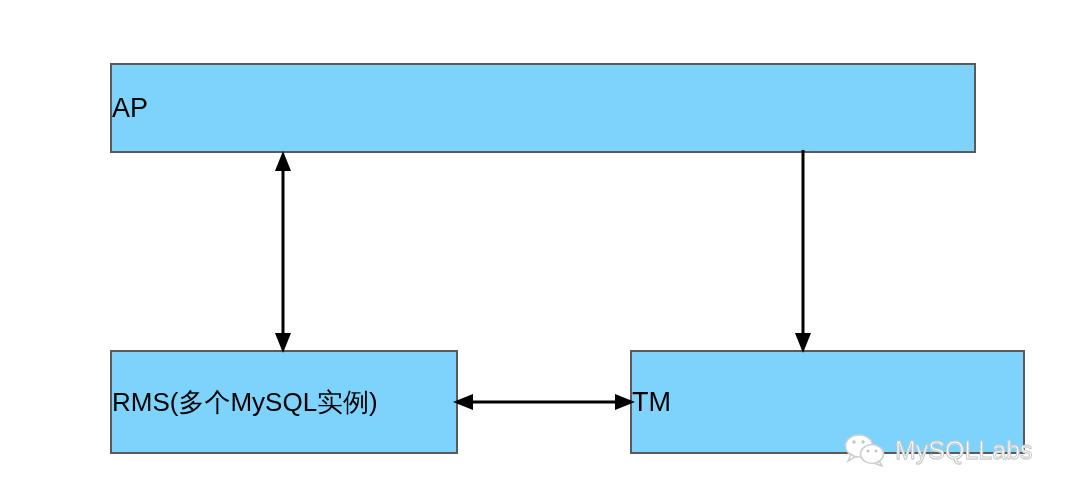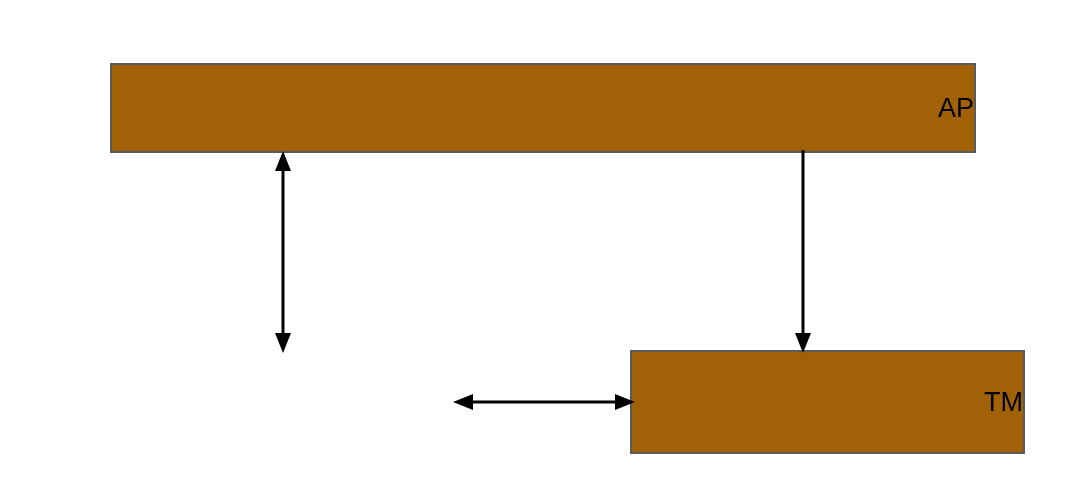--- a/index.html
+++ b/index.html
@@ -14,26 +14,25 @@
     position: relative;
     width: 1080px;
     height: 497px;
     background: #ffffff;
     overflow: hidden;
   }
   .node {
     position: absolute;
     box-sizing: border-box;
     border: 2px solid #5a5a5a;
-    background: #a16207;
+    background: #7dd3fc;
     display: flex;
     align-items: center;
-    justify-content: flex-end;
+    justify-content: flex-start;
     color: #000000;
-    padding-left: 20px;
   }
   .node-label {
     font-size: 27px;
     line-height: 1;
     color: #000000;
     white-space: nowrap;
     letter-spacing: 0px;
   }
   #node-ap {
     left: 110px;
@@ -103,20 +102,23 @@
 </style>
 </head>
 <body>
 
 <div id="canvas">
 
   <div class="node" id="node-ap">
     <span class="node-label">AP</span>
   </div>
 
+  <div class="node" id="node-rms">
+    <span class="node-label">RMS(多个MySQL实例)</span>
+  </div>
 
   <div class="node" id="node-tm">
     <span class="node-label">TM</span>
   </div>
 
   <svg class="edge" id="edge-ap-rms" viewBox="0 0 32 204">
     <line x1="16" y1="20" x2="16" y2="184" stroke="#000000" stroke-width="3"></line>
     <polygon points="16,1 8,21 24,21" fill="#000000"></polygon>
     <polygon points="16,203 8,183 24,183" fill="#000000"></polygon>
   </svg>
@@ -125,14 +127,27 @@
     <line x1="16" y1="0" x2="16" y2="184" stroke="#000000" stroke-width="3"></line>
     <polygon points="16,203 8,183 24,183" fill="#000000"></polygon>
   </svg>
 
   <svg class="edge" id="edge-rms-tm" viewBox="0 0 184 32">
     <line x1="18" y1="16" x2="166" y2="16" stroke="#000000" stroke-width="3"></line>
     <polygon points="1,16 21,8 21,24" fill="#000000"></polygon>
     <polygon points="183,16 163,8 163,24" fill="#000000"></polygon>
   </svg>
 
+  <div id="watermark">
+    <svg width="46" height="34" viewBox="0 0 46 34">
+      <ellipse cx="16" cy="13" rx="13.5" ry="11" fill="#ffffff" stroke="#cfcfcf" stroke-width="1.6"></ellipse>
+      <path d="M 8 21 L 5 28 L 12 24 Z" fill="#ffffff" stroke="#cfcfcf" stroke-width="1.6"></path>
+      <circle cx="11" cy="9" r="1.7" fill="#c4c4c4"></circle>
+      <circle cx="20" cy="9" r="1.7" fill="#c4c4c4"></circle>
+      <ellipse cx="29" cy="21" rx="11.5" ry="9.5" fill="#ffffff" stroke="#cfcfcf" stroke-width="1.6"></ellipse>
+      <path d="M 36 28 L 39 33 L 33 31 Z" fill="#ffffff" stroke="#cfcfcf" stroke-width="1.6"></path>
+      <circle cx="25" cy="18" r="1.5" fill="#c4c4c4"></circle>
+      <circle cx="33" cy="18" r="1.5" fill="#c4c4c4"></circle>
+    </svg>
+    <span id="watermark-text">MySQLLabs</span>
+  </div>
 
 </div>
 
 </body></html>

